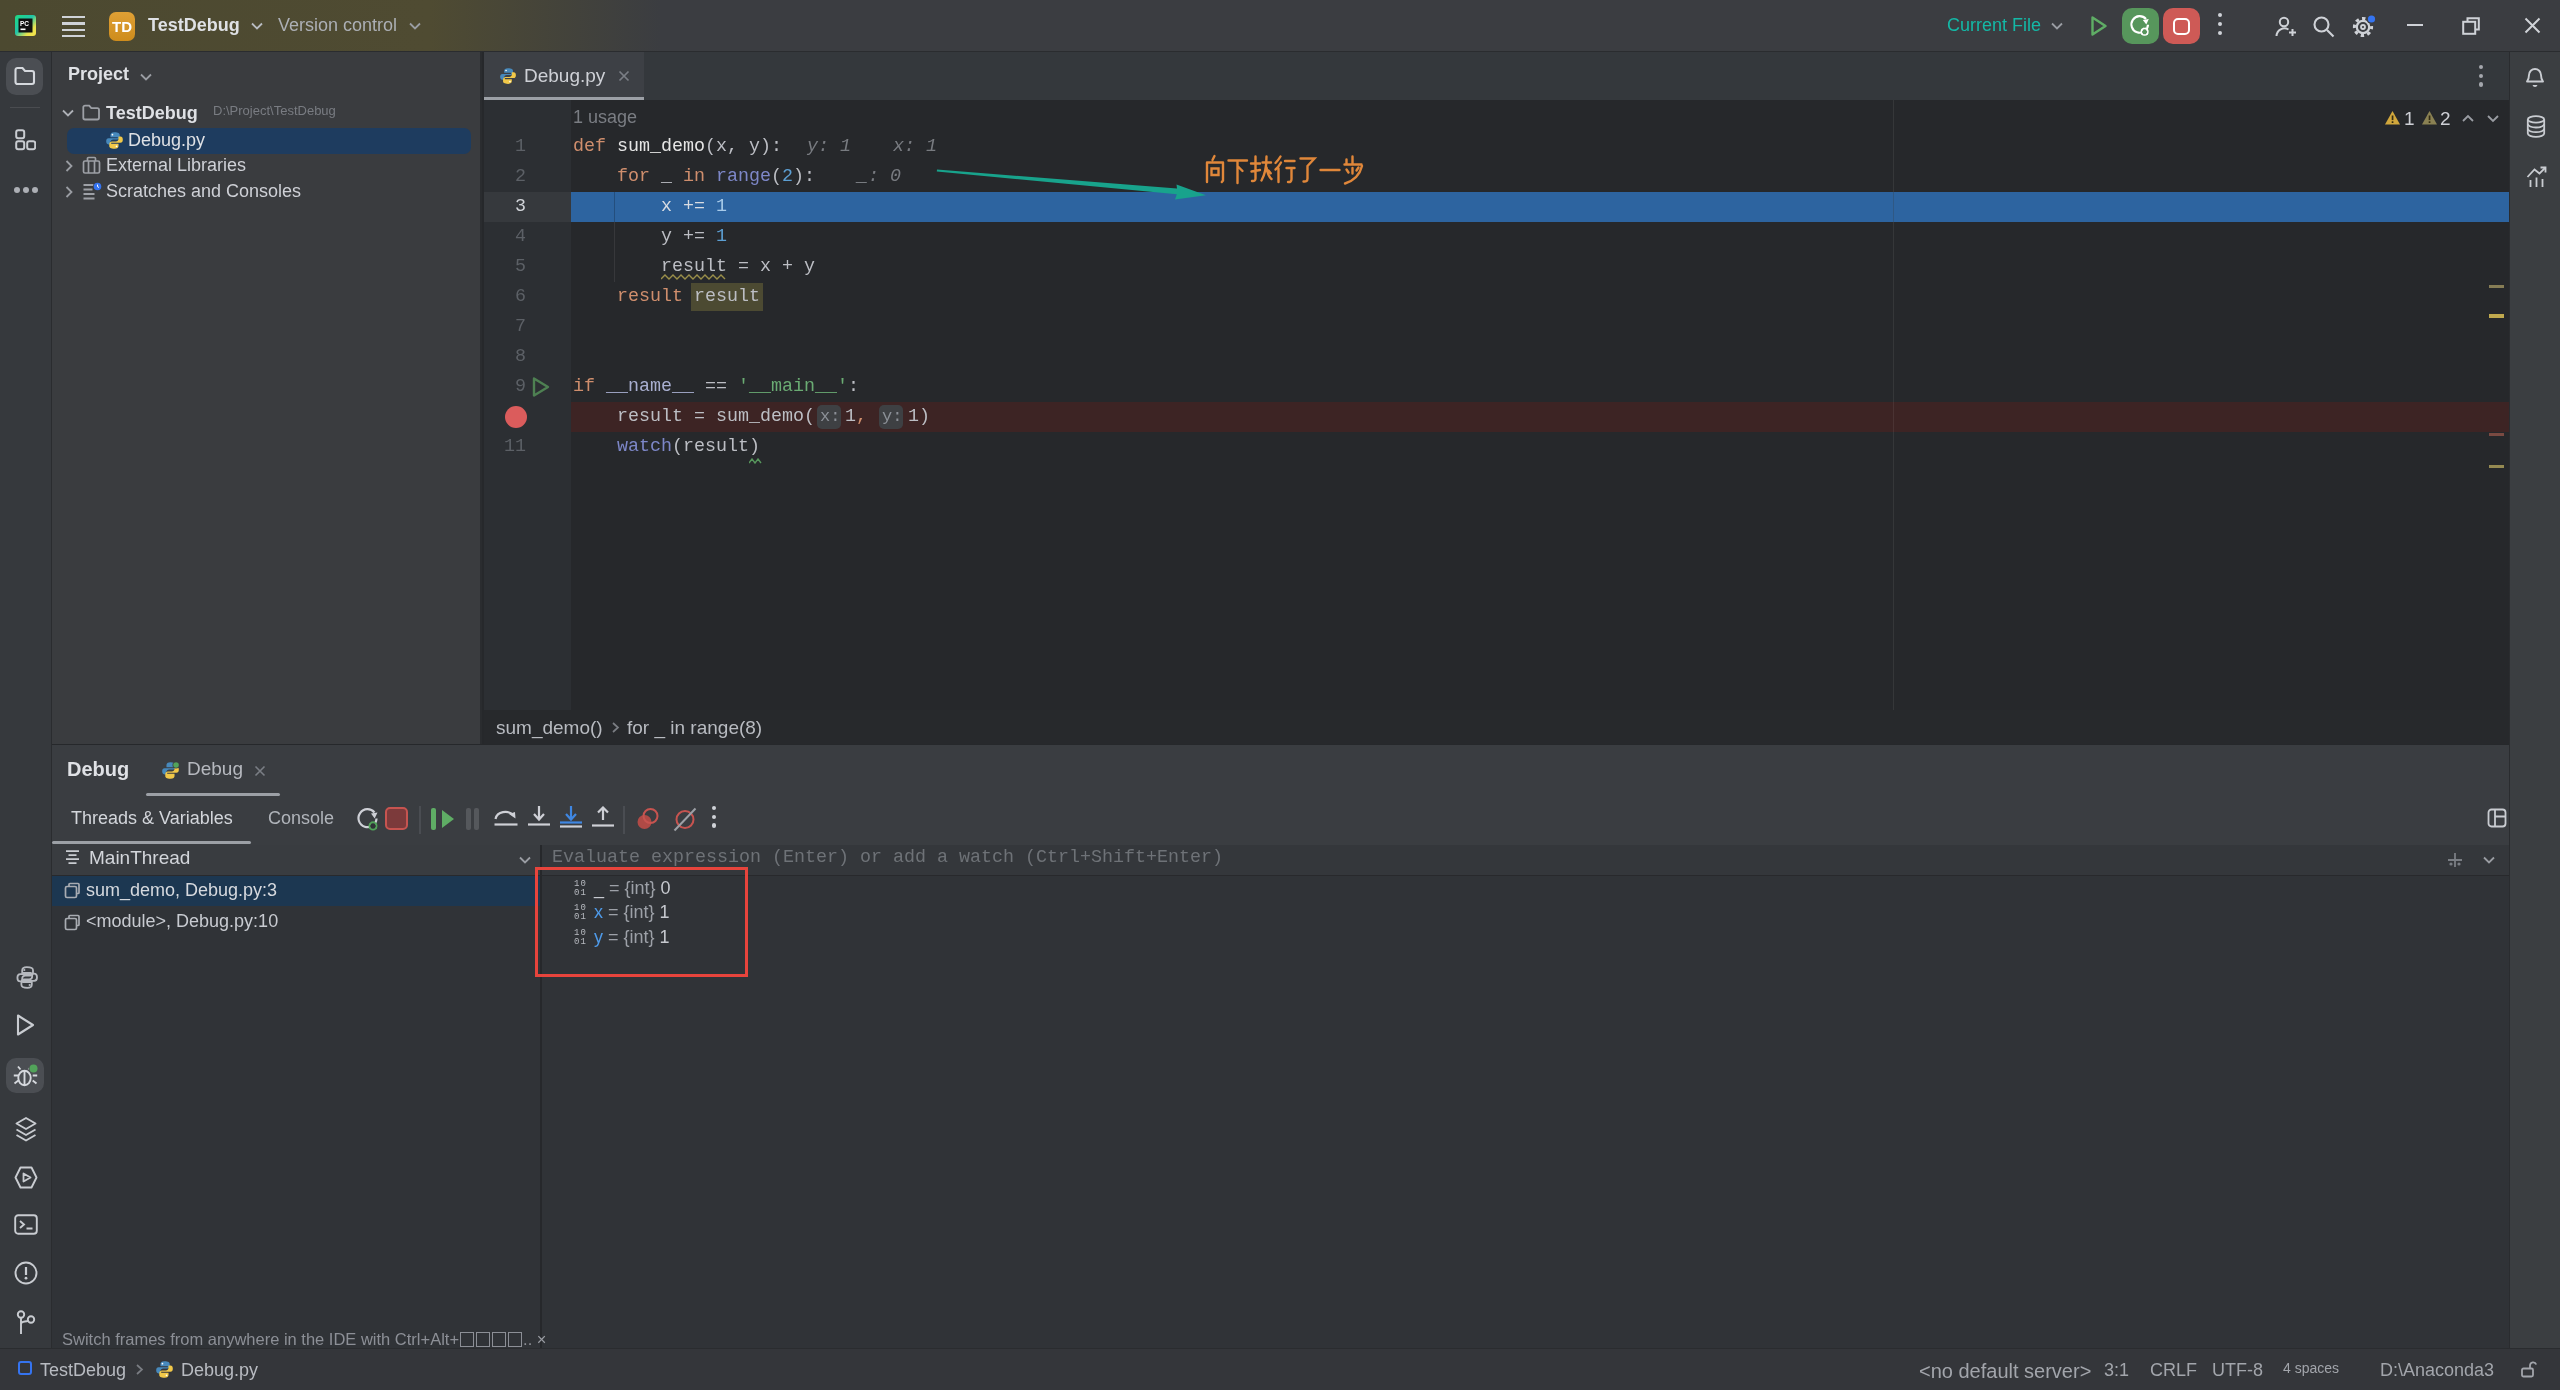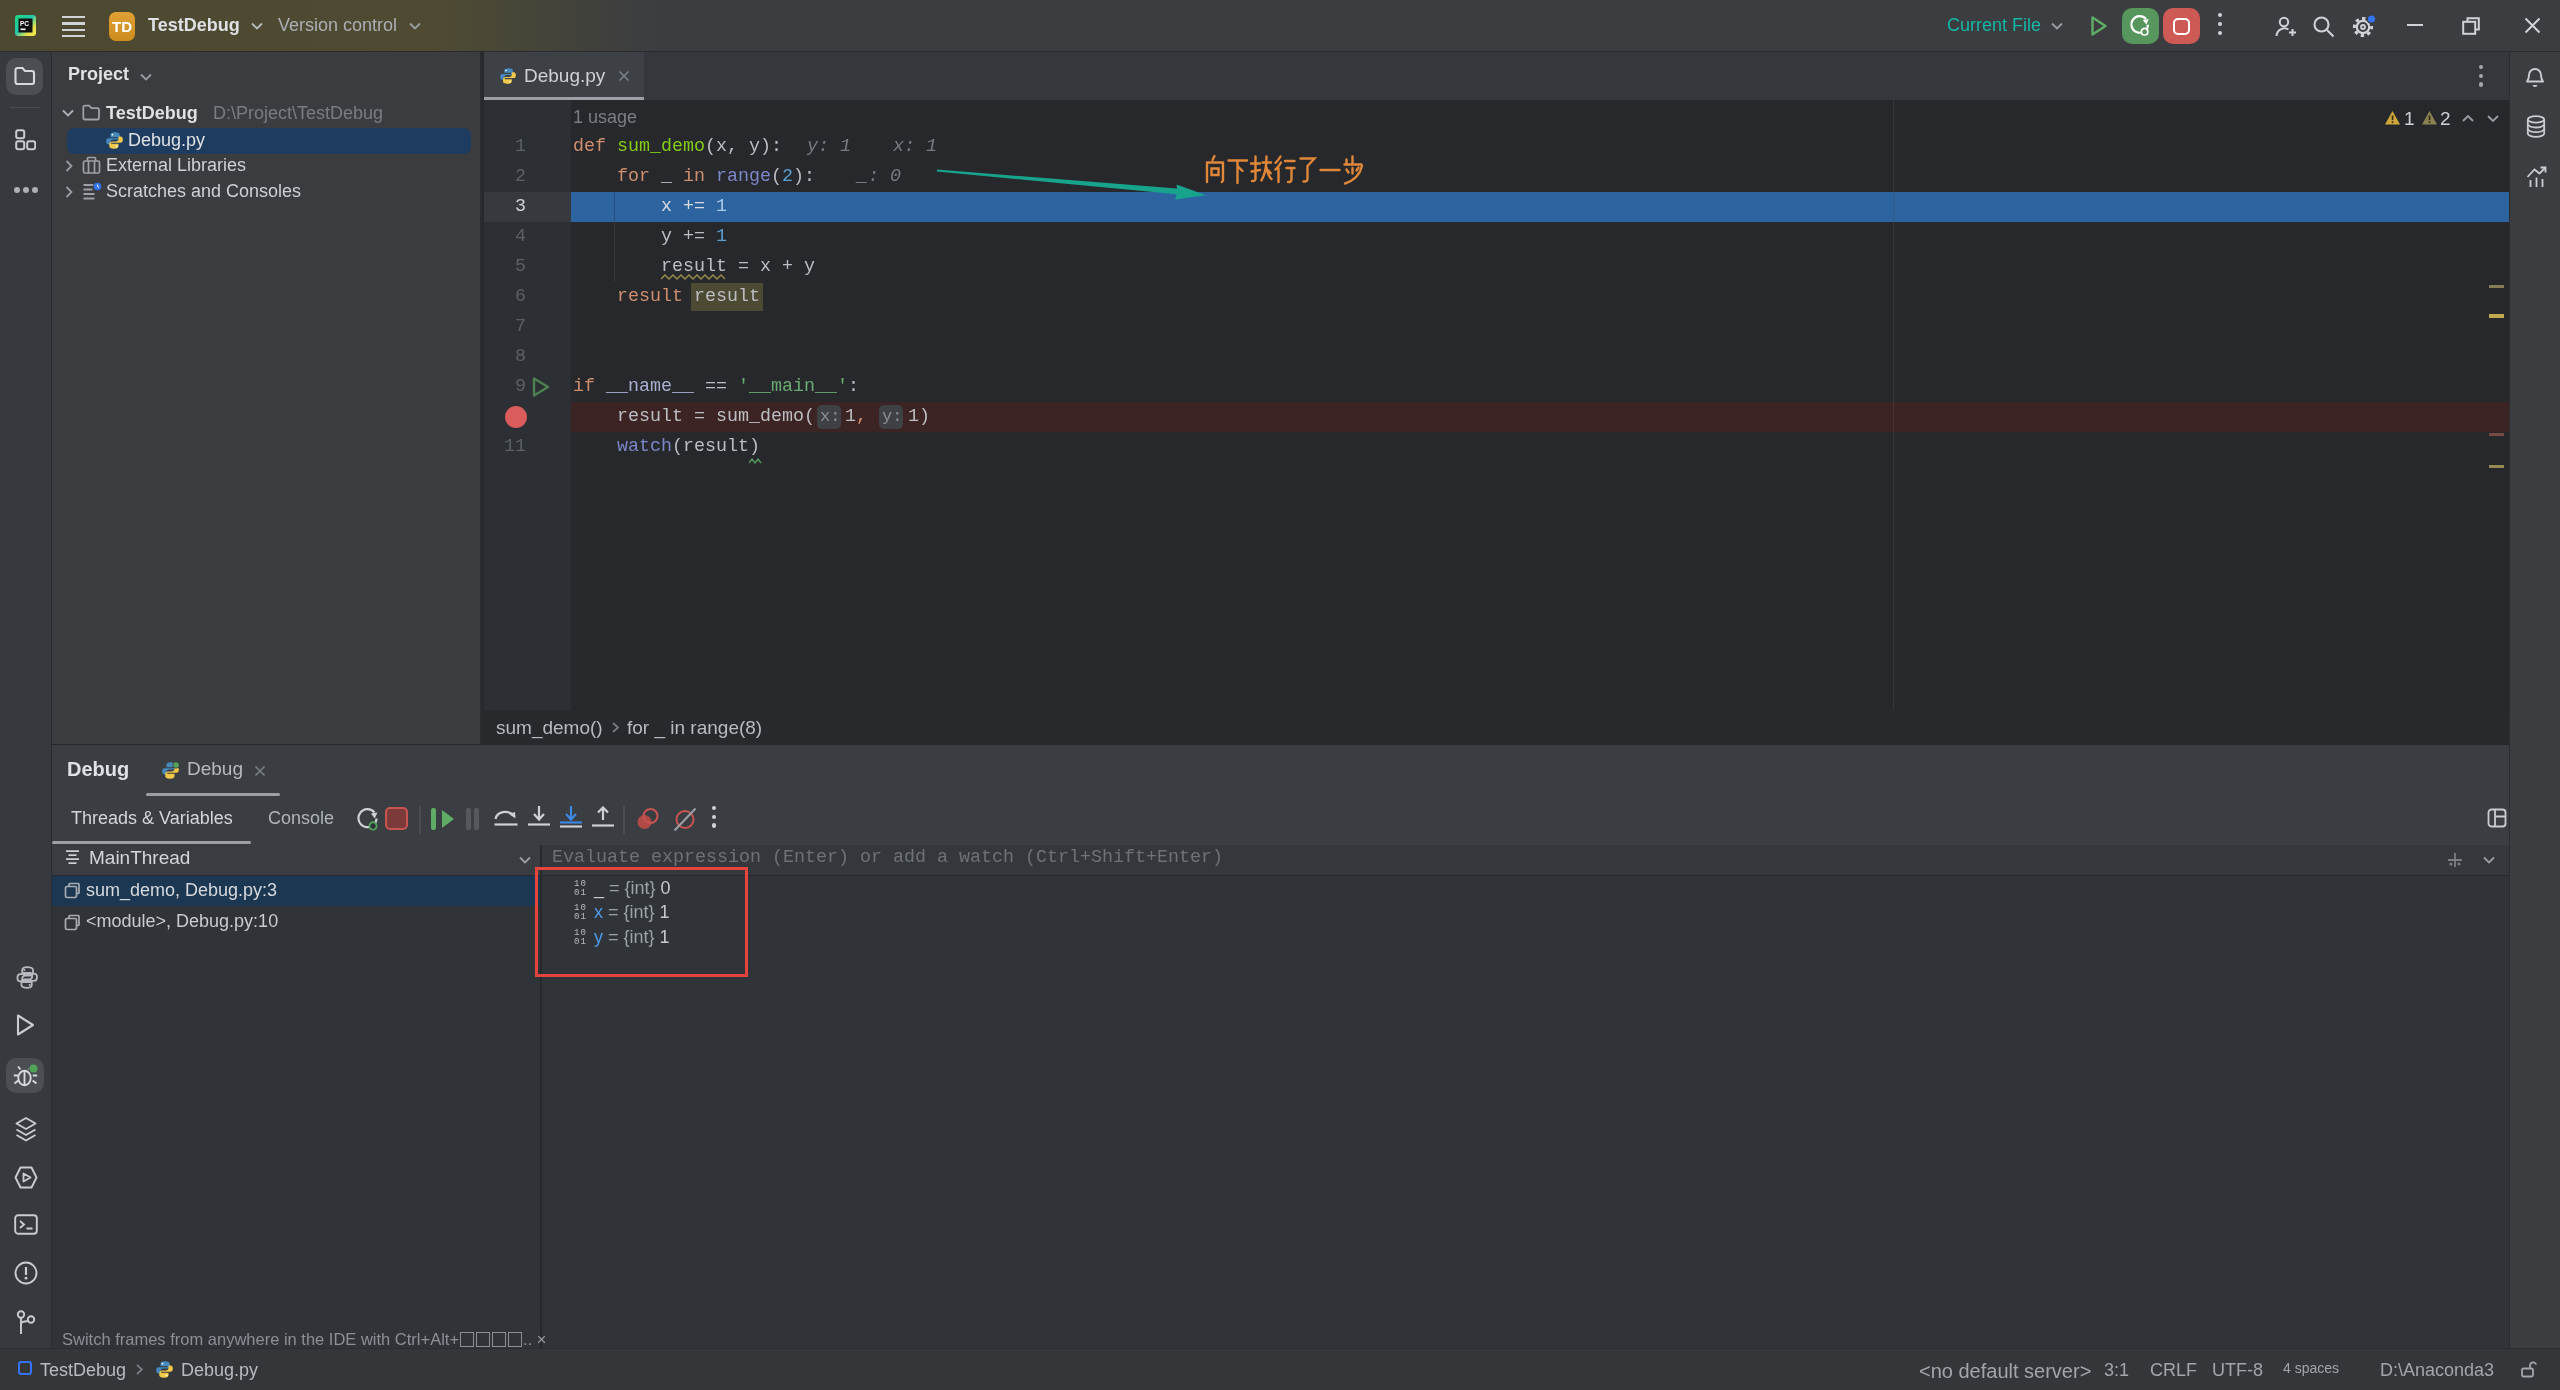--- a/index.html
+++ b/index.html
@@ -32,21 +32,21 @@
   #debugtools { left:52px; top:797px; width:2457px; height:48px; background:#3A3D41; }
 
   
   #statusbar { left:0; top:1348px; width:2560px; height:42px; background:#34363A; border-top:1px solid #2A2C2F; }
 
   .codeline { position:absolute; left:573px; height:30px; line-height:30px; white-space:pre;
     font-family:"Liberation Mono", monospace; font-size:18.33px; color:#BCBEC4; }
   .lnum { position:absolute; left:484px; width:42px; height:30px; line-height:30px; text-align:right;
     font-family:"Liberation Mono", monospace; font-size:18.33px; color:#5C6066; }
   .kw { color:#CF8E6D; }
-  .fn { color:#84cc16;text-align:center; }
+  .fn { color:#e5e5e5;text-align:center; }
   .num { color:#5C9FD3; }
   .lav { color:#7D87C8; }
   .str { color:#6AAB73; }
   .dund { color:#A9AFD1; }
   .inlay { position:absolute; height:30px; line-height:30px; font-family:"Liberation Mono",monospace;
     font-size:18.33px; font-style:italic; color:#787B80; white-space:pre; }
   .tofu { display:inline-block; width:14px; height:15px; border:1.5px solid #8C8F96; margin:0 1px -2px 1px; }
 </style>
 </head>
 <body>
@@ -228,21 +228,21 @@
     <polyline points="2,3.5 7,8.5 12,3.5" fill="none" stroke="#9A9DA3" stroke-width="1.8"></polyline>
   </svg>
 
 <svg class="abs" style="left:61px;top:107px" width="14" height="12" viewBox="0 0 14 12">
     <polyline points="2,3.5 7,8.5 12,3.5" fill="none" stroke="#AEB1B7" stroke-width="1.8"></polyline>
   </svg>
 <svg class="abs" style="left:82px;top:104px" width="19" height="17" viewBox="0 0 19 17">
   <path d="M1.3 3.3 a1.7 1.7 0 0 1 1.7 -1.7 h4.2 l2.1 2.5 h6 a1.7 1.7 0 0 1 1.7 1.7 v8 a1.7 1.7 0 0 1 -1.7 1.7 h-12.3 a1.7 1.7 0 0 1 -1.7 -1.7 Z" fill="none" stroke="#9DA0A6" stroke-width="1.8"></path>
 </svg>
 <div class="abs" style="left:106px;top:103px;font-size:18px;font-weight:bold;color:#DFE1E5">TestDebug</div>
-<div class="abs" style="left:213px;top:103px;font-size:18px;color:#797C82">D:\Project\TestDebug</div>
+<div class="abs" style="left:213px;top:103px;font-size:13px;color:#797C82">D:\Project\TestDebug</div>
 
 <div class="abs" style="left:67px;top:128px;width:404px;height:26px;background:#1E3C5F;border-radius:7px"></div>
 <svg class="abs" style="left:105px;top:131px" width="19" height="19" viewBox="0 0 24 24">
   <path d="M11.8 1.5 c-3.4 0 -4.9 1.5 -4.9 3.4 v2.9 h9.3 v1.4 h-11.7 c-2 0 -3 1.6 -3 3.9 s1 3.9 3 3.9 h2.4 v-2.9 c0-2 1.5-3.4 3.4-3.4 h4.9 c1.8 0 3.4-1.4 3.4-3.4 v-2.4 c0-1.9-1.5-3.4-6.8-3.4 Z" fill="#4789BC"></path>
   <path d="M12.2 22.5 c3.4 0 4.9-1.5 4.9-3.4 v-2.9 h-9.3 v-1.4 h11.7 c2 0 3-1.6 3-3.9 s-1-3.9-3-3.9 h-2.4 v2.9 c0 2-1.5 3.4-3.4 3.4 h-4.9 c-1.8 0-3.4 1.4-3.4 3.4 v2.4 c0 1.9 1.5 3.4 6.8 3.4 Z" fill="#F1C849"></path>
   <circle cx="9.4" cy="4.6" r="1.1" fill="#fff"></circle>
     <circle cx="14.6" cy="19.4" r="1.1" fill="#fff"></circle>
 </svg>
 <div class="abs" style="left:128px;top:130px;font-size:18px;color:#DFE1E5">Debug.py</div>
 

